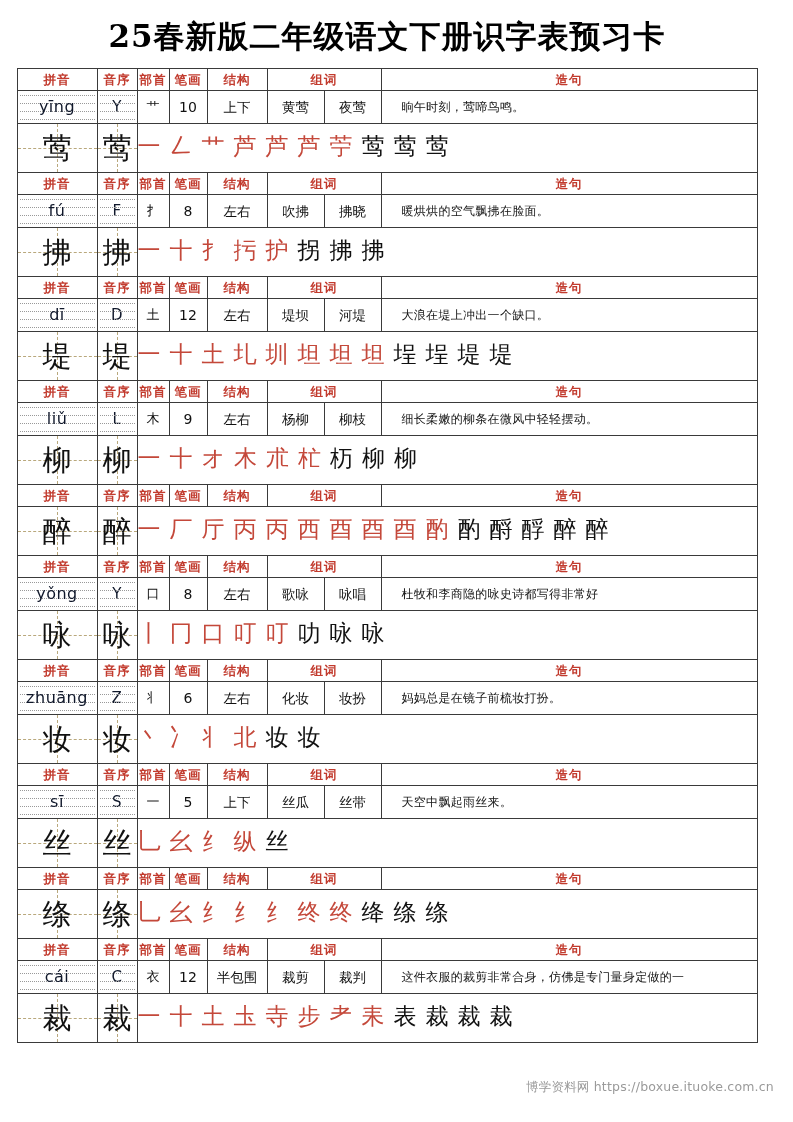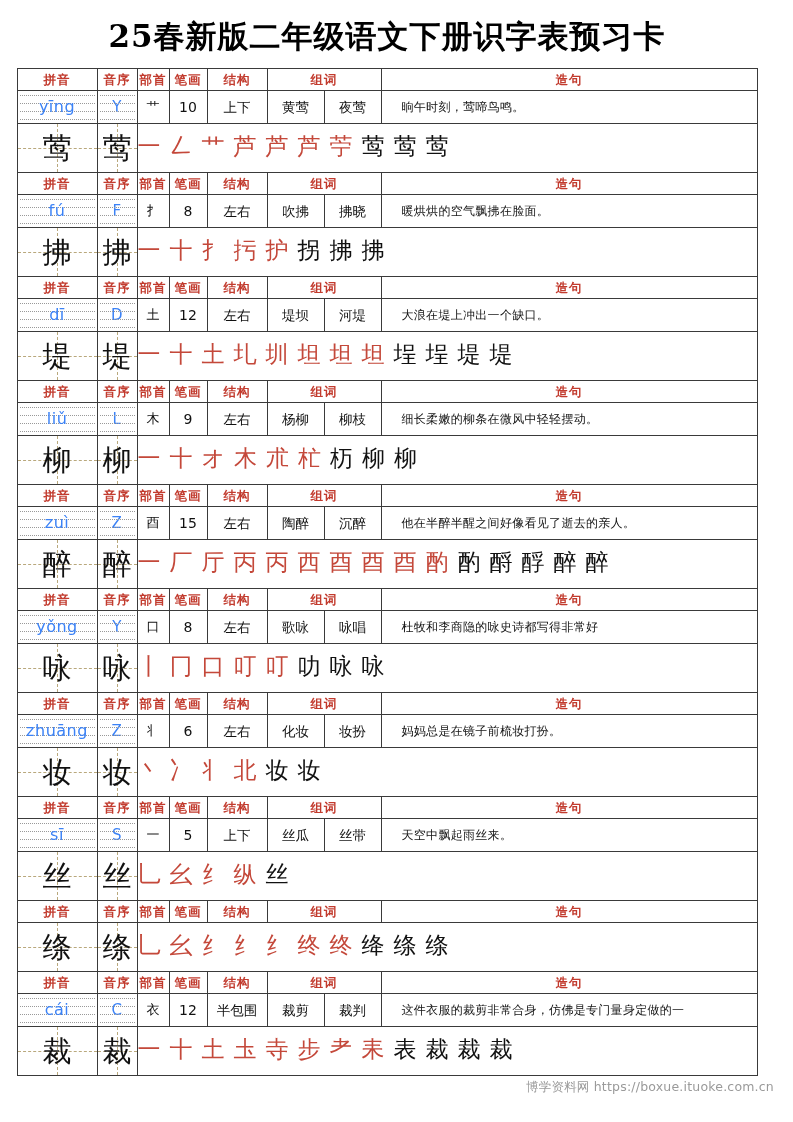--- a/index.html
+++ b/index.html
@@ -67,21 +67,21 @@
     font-family: "DejaVu Serif", "Liberation Serif", serif;
     font-size: 14px;
     line-height: 32px;
     white-space: nowrap;
   }
   .info td.pinyin-cell {
     position: relative;
     font-family: "DejaVu Sans", sans-serif;
     font-size: 16px;
     letter-spacing: 0.5px;
-    color: #3b82f6;
+    color: #0f172a;
   }
   
   .pinyin-cell .grid {
     position: absolute;
     left: 2px; right: 2px; top: 4px; bottom: 4px;
     pointer-events: none;
   }
   .pinyin-cell .grid i {
     position: absolute; left:0; right:0;
     border-top: 1px dotted #999;
@@ -326,40 +326,20 @@
         </tr>
         <tr class="hdr">
           <td>拼音</td>
           <td>音序</td>
           <td>部首</td>
           <td>笔画</td>
           <td>结构</td>
           <td colspan="2">组词</td>
           <td>造句</td>
         </tr>
-        <tr class="info">
-          <td class="pinyin-cell"><span class="grid">
-              <i></i>
-              <i></i>
-              <i></i>
-              <i></i>
-            </span><span class="ptext">zuì</span></td>
-          <td class="yinxu-cell pinyin-cell"><span class="grid">
-              <i></i>
-              <i></i>
-              <i></i>
-              <i></i>
-            </span>Z</td>
-          <td class="bushou-cell">酉</td>
-          <td class="bihua-cell">15</td>
-          <td class="jiegou-cell">左右</td>
-          <td class="zuci-cell">陶醉</td>
-          <td class="zuci-cell">沉醉</td>
-          <td class="zaoju-cell">他在半醉半醒之间好像看见了逝去的亲人。</td>
-        </tr>
         <tr class="stroke">
           <td class="charbox" style="width: 50px;"><span class="cross"></span><span class="ch">醉</span></td>
           <td class="charbox"><span class="cross"></span><span class="ch">醉</span></td>
           <td class="strokes" colspan="6"><span class="red">一</span><span class="red">厂</span><span class="red">厅</span><span class="red">丙</span><span class="red">丙</span><span class="red">西</span><span class="red">酉</span><span class="red">酉</span><span class="red">酉</span><span class="red">酌</span><span>酌</span><span>酹</span><span>酻</span><span>醉</span><span>醉</span></td>
         </tr>
         <tr class="hdr">
           <td>拼音</td>
           <td>音序</td>
           <td>部首</td>
           <td>笔画</td>

